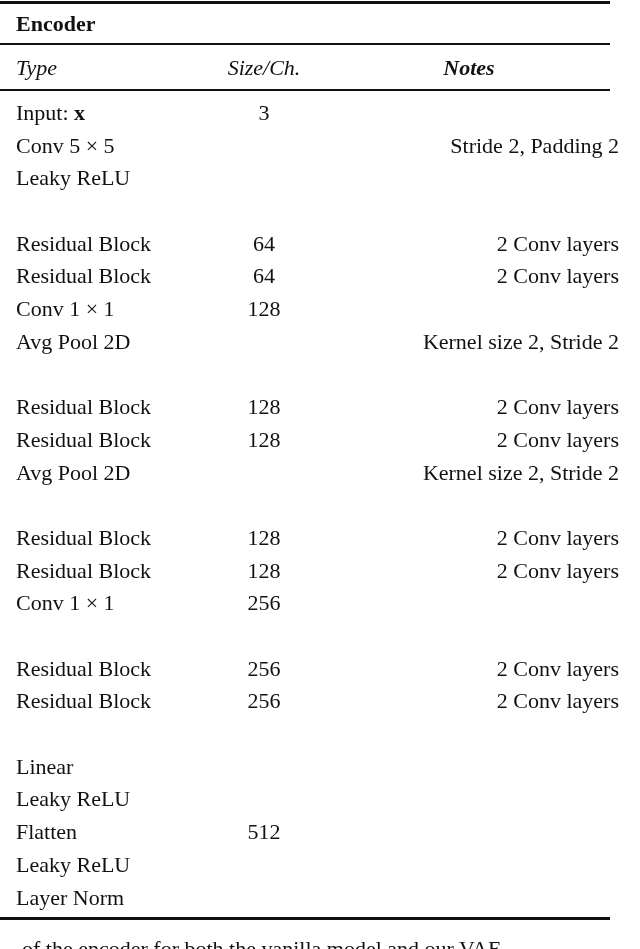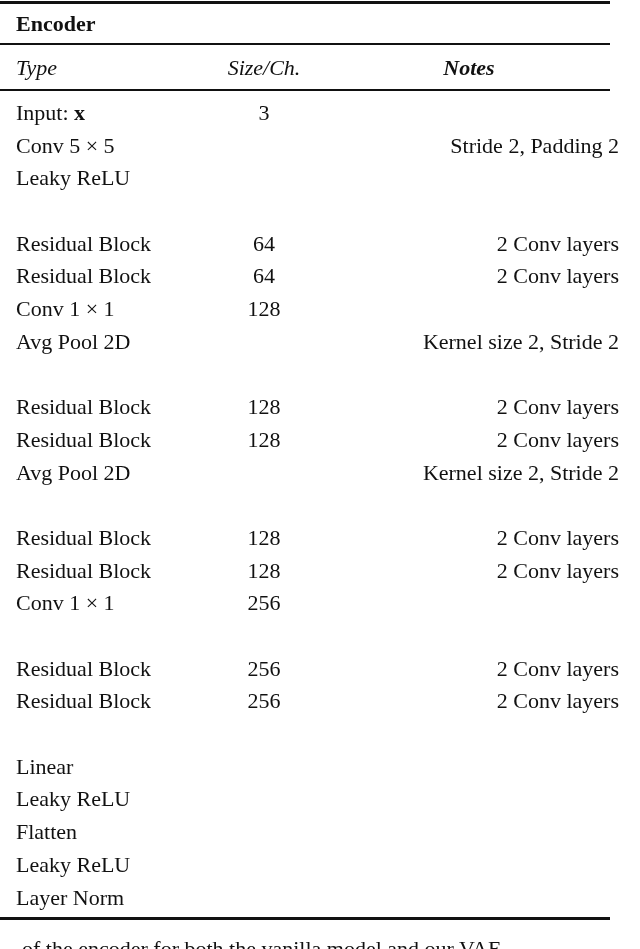--- a/index.html
+++ b/index.html
@@ -212,20 +212,21 @@
       <span class="c-size"></span>
       <span class="c-notes"></span>
     </div>
     <div class="row">
       <span class="c-type">Leaky ReLU</span>
       <span class="c-size"></span>
       <span class="c-notes"></span>
     </div>
     <div class="row">
       <span class="c-type">Flatten</span>
+      <span class="c-size">512</span>
       <span class="c-notes"></span>
     </div>
     <div class="row">
       <span class="c-type">Leaky ReLU</span>
       <span class="c-size"></span>
       <span class="c-notes"></span>
     </div>
     <div class="row">
       <span class="c-type">Layer Norm</span>
       <span class="c-size"></span>

